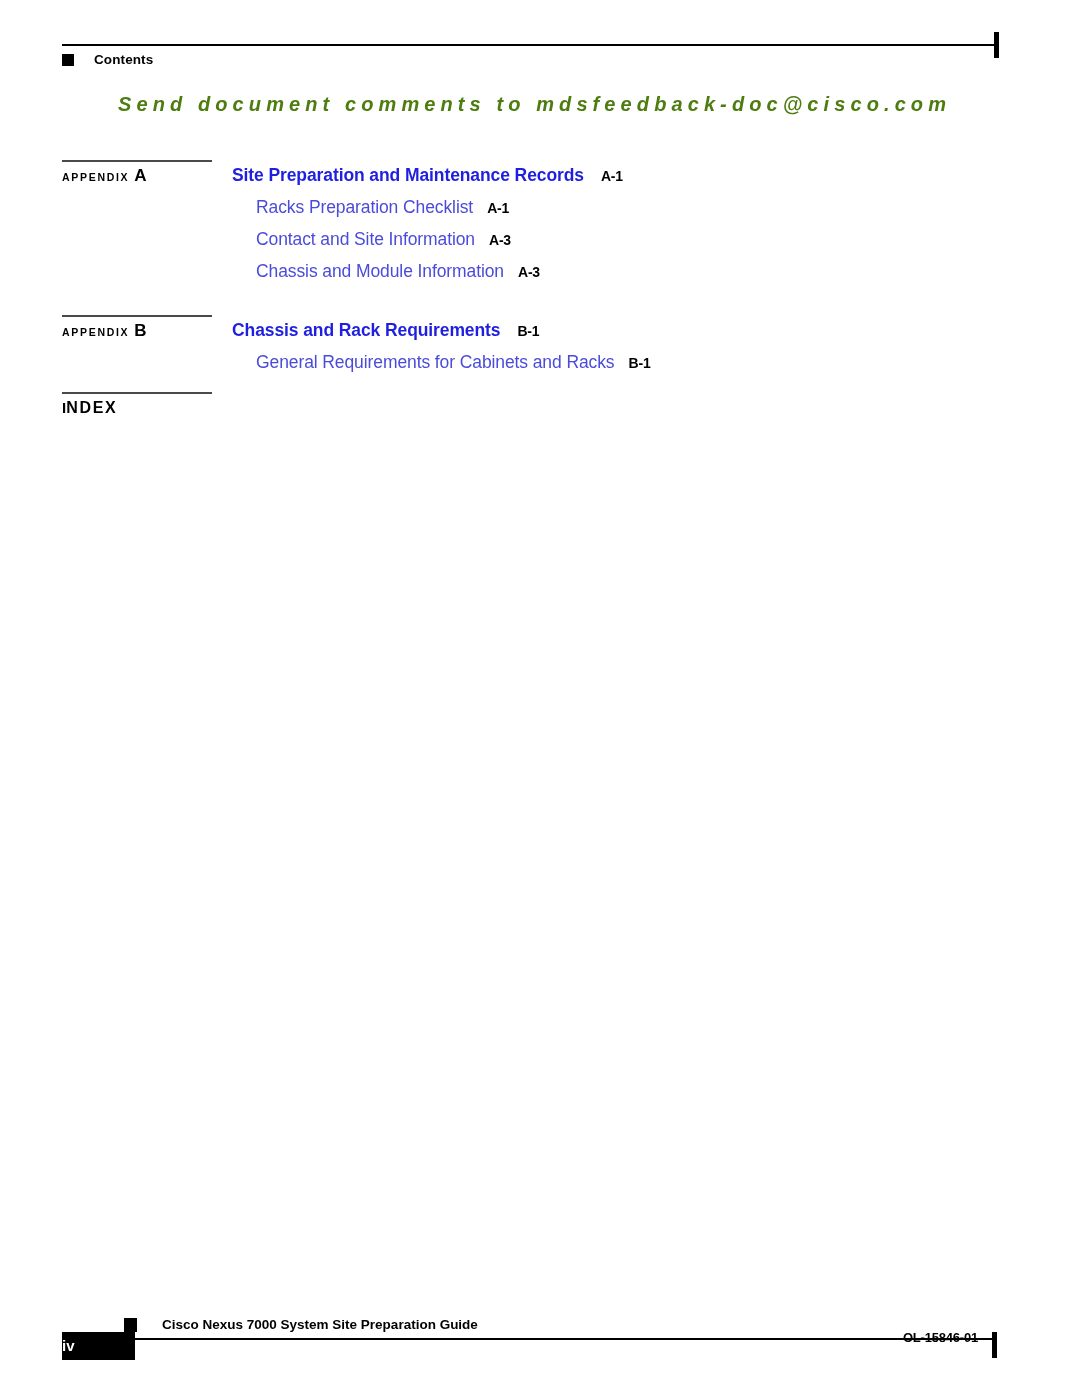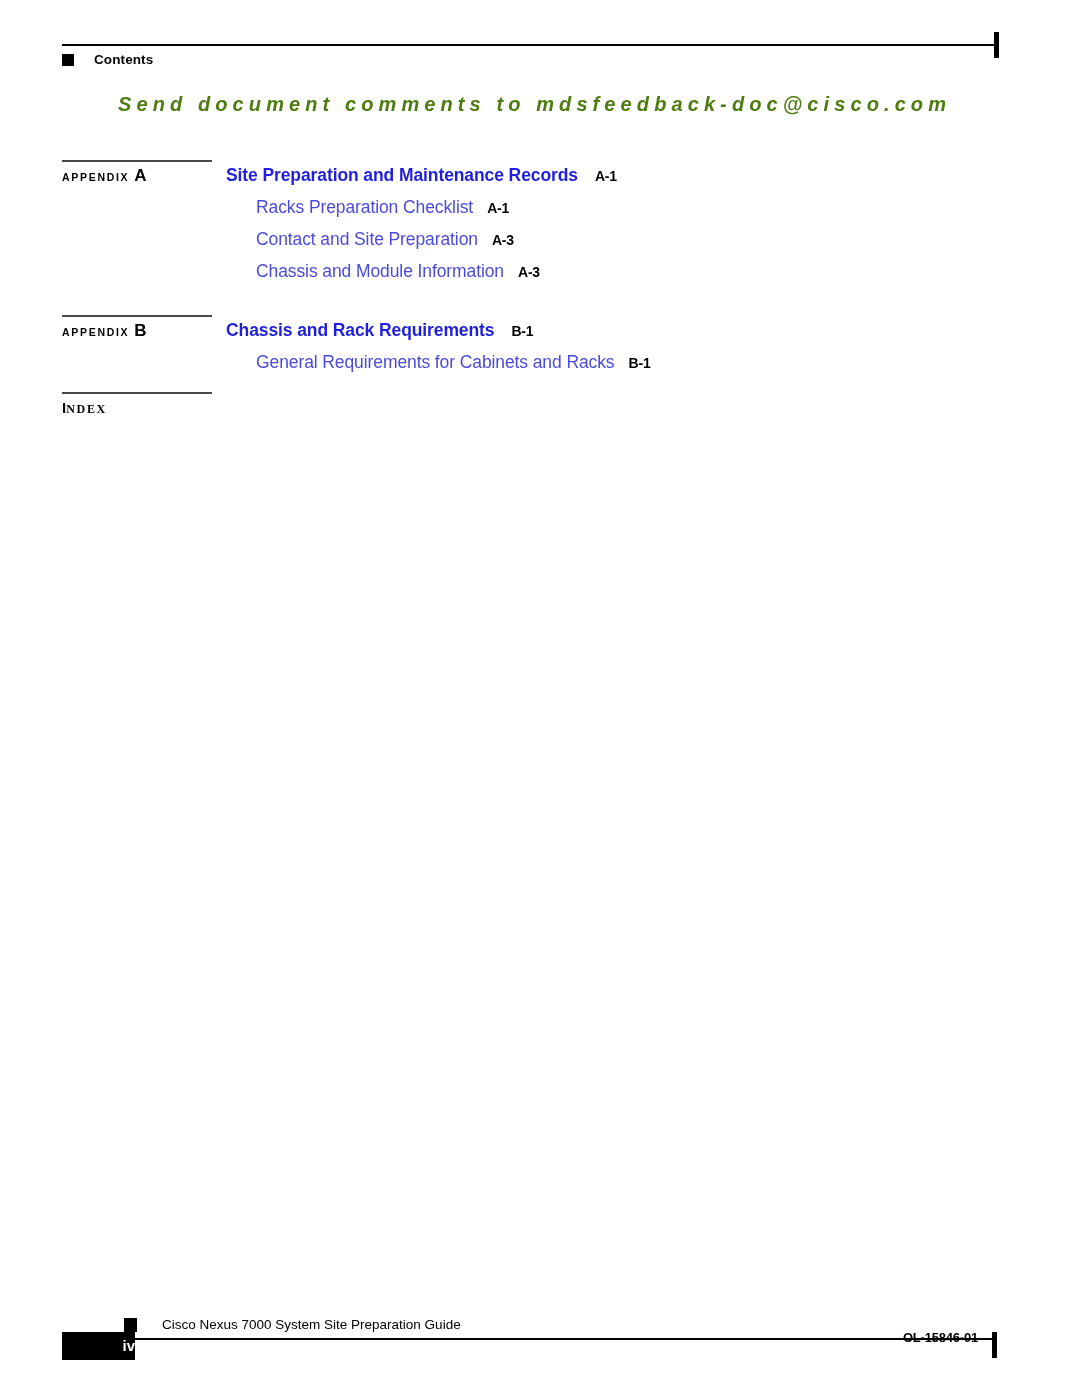--- a/index.html
+++ b/index.html
@@ -123,34 +123,33 @@
     vertical-align: baseline;
   }
   .gutter-letter {
     font-size: 17px;
     font-weight: bold;
     letter-spacing: 0;
     margin-left: 5px;
     vertical-align: baseline;
   }
   .gutter-word-index {
-    font-size: 12px;
+    font-size: 16px;
     font-weight: bold;
     letter-spacing: 1.7px;
-    font-family: Liberation Serif, serif;
   }
   .gutter-cap {
     font-size: 15px;
     font-weight: bold;
   }
 
   
   .entry-l1 {
     position: absolute;
-    left: 226px;
+    left: 232px;
     top: 0;
     white-space: nowrap;
     line-height: 22px;
   }
   .entry-l1 .title {
     font-size: 17.5px;
     font-weight: bold;
     color: #1f1fe0;
     letter-spacing: -0.1px;
   }
@@ -197,21 +196,21 @@
     top: 0px;
     width: 13px;
     height: 14px;
     background: #000000;
   }
   .footer-guide {
     position: absolute;
     left: 100px;
     top: -1px;
     font-size: 13.5px;
-    font-weight: normal;
+    font-weight: bold;
     line-height: 16px;
     white-space: nowrap;
   }
   .footer-rule {
     position: absolute;
     left: 62px;
     top: 20px;
     width: 872px;
     height: 1.5px;
     background: #000000;
@@ -232,21 +231,21 @@
     height: 28px;
     background: #000000;
   }
   .footer-pagenum {
     position: absolute;
     left: 0px;
     top: 14px;
     width: 73px;
     height: 28px;
     line-height: 28px;
-    text-align: right;
+    text-align: left;
     color: #ffffff;
     font-size: 15px;
     font-weight: bold;
   }
   .footer-doc {
     position: absolute;
     left: 0px;
     top: 12px;
     width: 916px;
     text-align: right;
@@ -279,21 +278,21 @@
           <span class="gutter-word">APPENDIX</span><span class="gutter-letter">A</span>
         </div>
       </div>
       <div class="entry-l1" style="top:4px;">
         <span class="title">Site Preparation and Maintenance Records</span><span class="pg">A-1</span>
       </div>
       <div class="entry-l2" style="top:36px;">
         <span class="title">Racks Preparation Checklist</span><span class="pg">A-1</span>
       </div>
       <div class="entry-l2" style="top:68px;">
-        <span class="title">Contact and Site Preparation</span><span class="pg">A-3</span>
+        <span class="title">Contact and Site Information</span><span class="pg">A-3</span>
       </div>
       <div class="entry-l2" style="top:100px;">
         <span class="title">Chassis and Module Information</span><span class="pg">A-3</span>
       </div>
     </div>
 
     <div class="toc-group" style="top:315px;">
       <div class="gutter">
         <div class="gutter-rule"></div>
         <div class="gutter-label">

